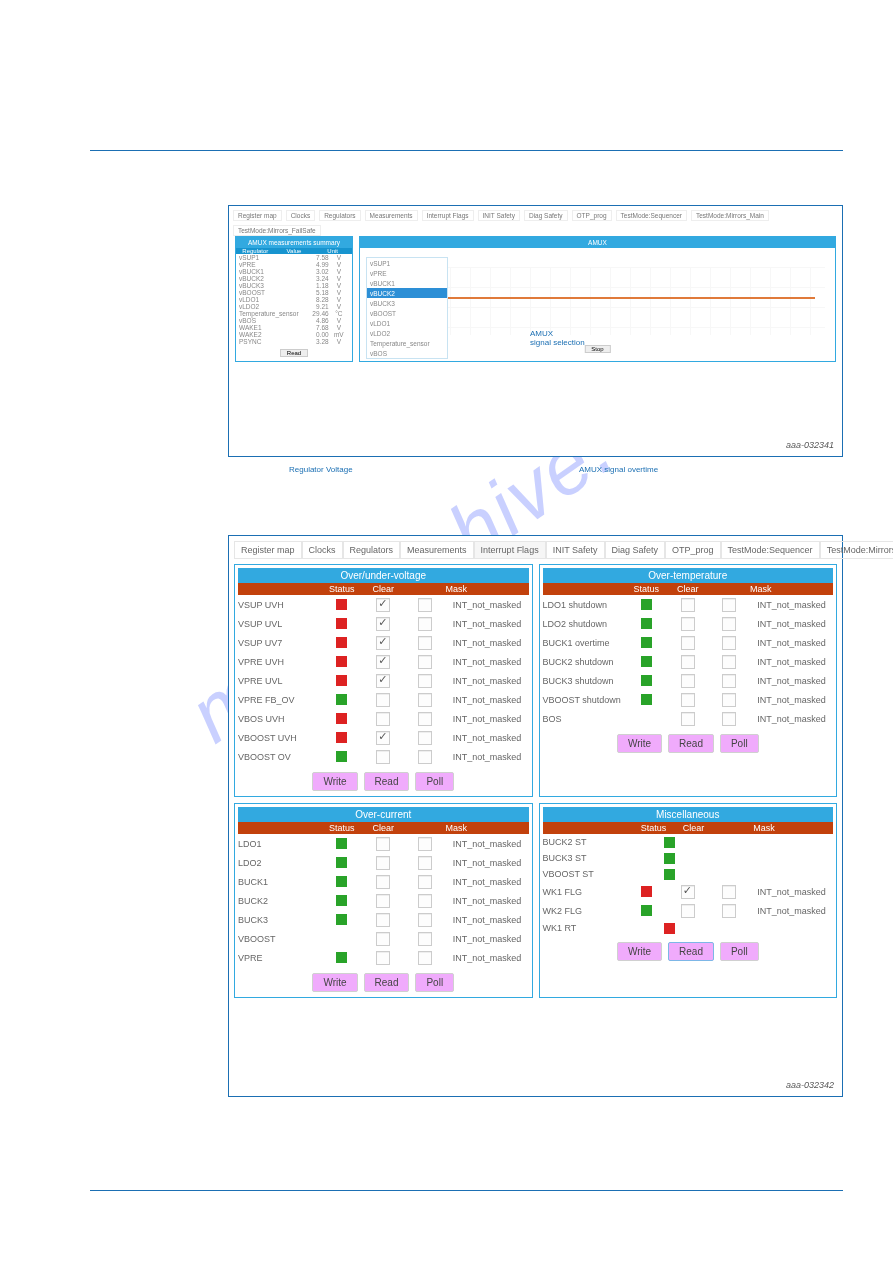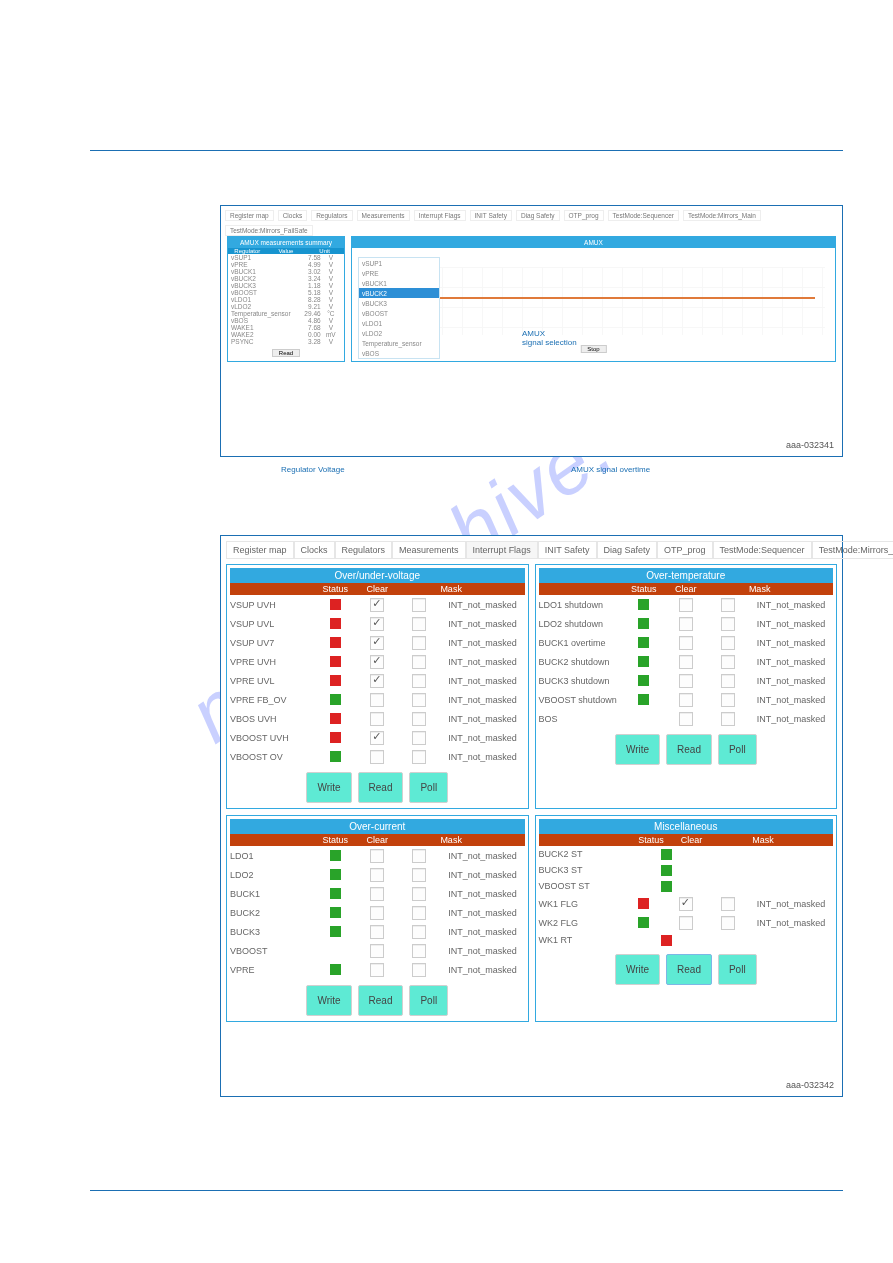--- a/index.html
+++ b/index.html
@@ -1,23 +1,23 @@
 <!DOCTYPE html>
 <html><head>
 <meta charset="utf-8">
 <style>
 html,body{margin:0;padding:0;font-family:Arial,Helvetica,sans-serif;font-size:10px;color:#444;background:#fff}
 .page{width:893px;height:1263px;position:relative;overflow:hidden}
 .rule{position:absolute;left:90px;right:50px;height:0;border-top:1px solid #1b6fb3}
 .rule.top{top:150px}
 .rule.bottom{top:1190px}
-.figbox{position:absolute;left:220px;right:50px;border:1px solid #1b6fb3;background:#fff}
+.figbox{position:absolute;left:228px;right:50px;border:1px solid #1b6fb3;background:#fff}
 .fig1{top:205px;height:250px}
 .fig2{top:535px;height:560px}
-.fignum-ref{position:absolute;right:8px;bottom:6px;font-size:9px;color:#555}
+.fignum-ref{position:absolute;right:8px;bottom:6px;font-style:italic;font-size:9px;color:#555}
 
 .watermark{position:absolute;left:140px;top:490px;font-size:80px;font-weight:400;letter-spacing:2px;color:rgba(100,120,255,.35);transform:rotate(-35deg);pointer-events:none;font-style:italic}
 
 .f1-tabs{font-size:6.5px;color:#777}
 .f1-tabs .mini{display:inline-block;border:1px solid #eee;padding:1px 4px;margin-top:4px;margin-left:4px}
 .f1-row{display:flex;gap:6px;padding:0 6px}
 .f1-summary{flex:0 0 116px;border:1px solid #32a9e0}
 .f1-hdr{background:#32a9e0;color:#fff;font-size:6.5px;text-align:center;padding:2px}
 .f1-subhdr{background:#1794cf;color:#fff;font-size:6px;display:flex}
 .f1-subhdr span{flex:1;text-align:center}
@@ -51,21 +51,21 @@
 .row{display:flex;align-items:center;font-size:9px;color:#666;padding:2.5px 0}
 .row .lbl{flex:1.4}
 .row .cell{flex:.7;display:flex;justify-content:center}
 .row .mask{flex:1.4;text-align:center}
 .sq{width:11px;height:11px}
 .sq.r{background:#d22}
 .sq.g{background:#29a329}
 .cb{width:12px;height:12px;border:1px solid #ccc;background:#fdfdfd;box-shadow:0 1px 0 #eee inset;position:relative}
 .cb.ck::after{content:'✓';position:absolute;left:1px;top:-2px;font-size:11px;color:#555}
 .btns{display:flex;gap:6px;justify-content:center;padding:6px 0 2px}
-.btn{background:#5eead4;border:1px solid #d0d0d0;border-radius:2px;padding:9px 10px;font-size:10px;color:#444}
+.btn{background:#f0abfc;border:1px solid #d0d0d0;border-radius:2px;padding:3px 10px;font-size:10px;color:#444}
 .btn.foc{border-color:#7db7e6}
 
 .row.simple .lbl{flex:1.8}
 .row.simple .cell{flex:.5}
 </style>
 </head>
 <body>
 
 <div class="page">
   <div class="rule top"></div>

